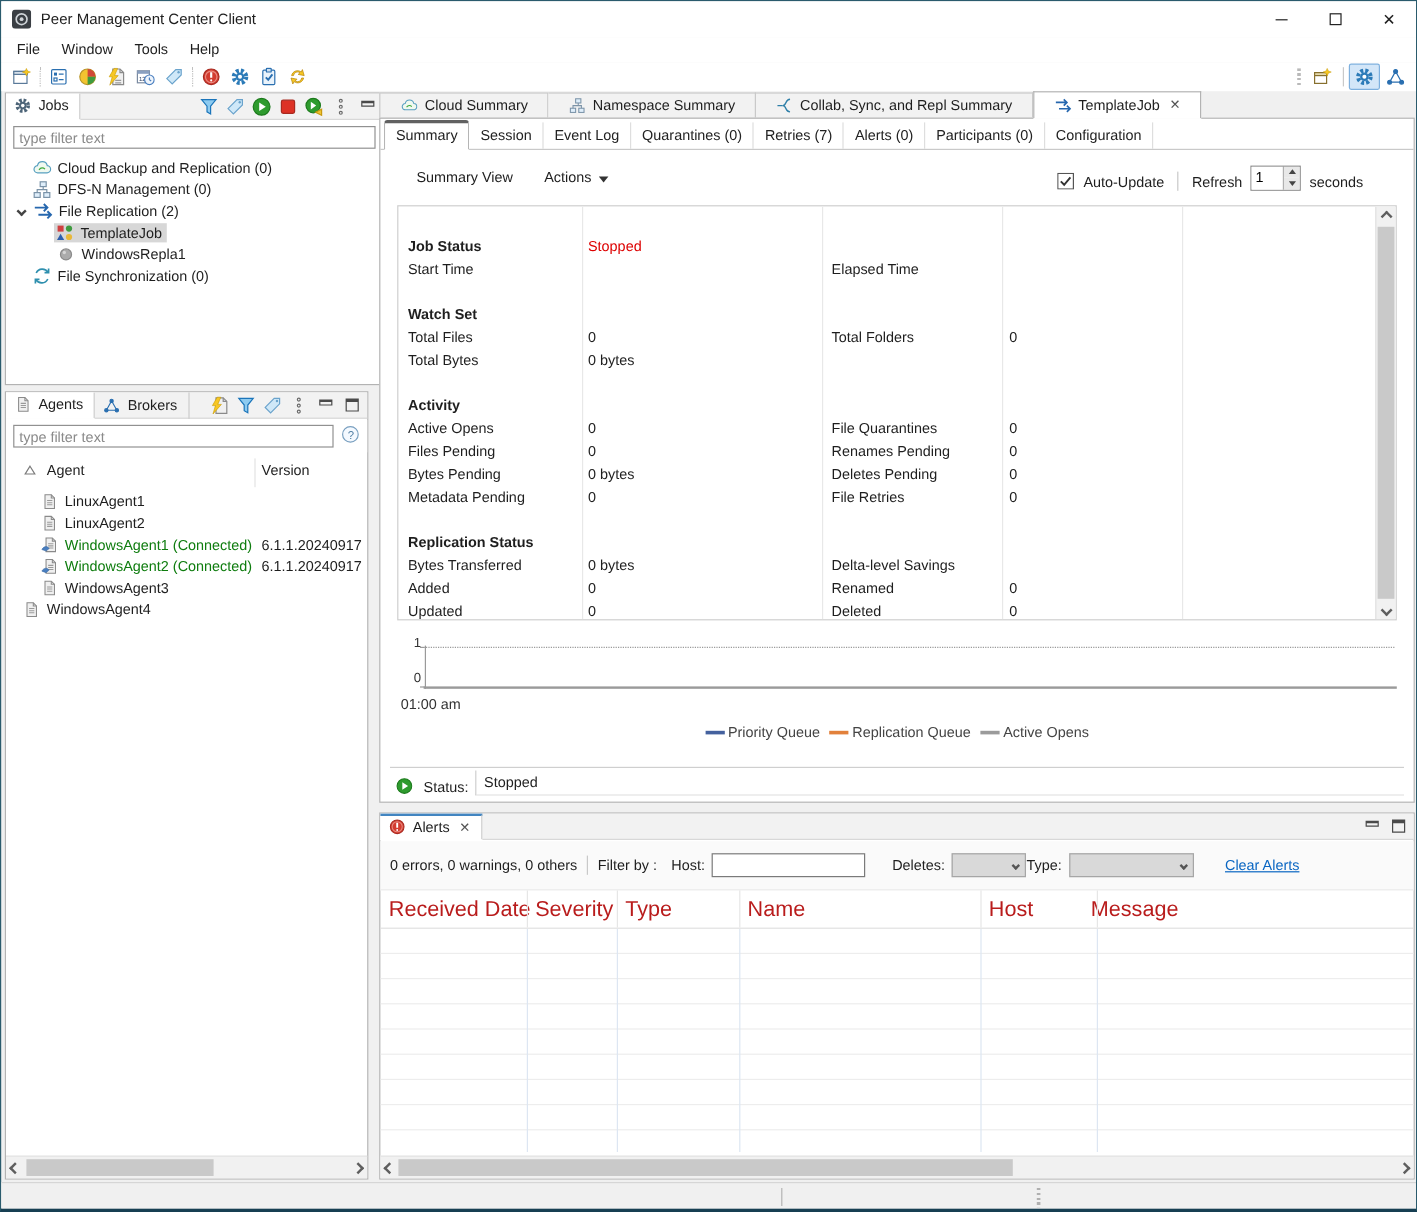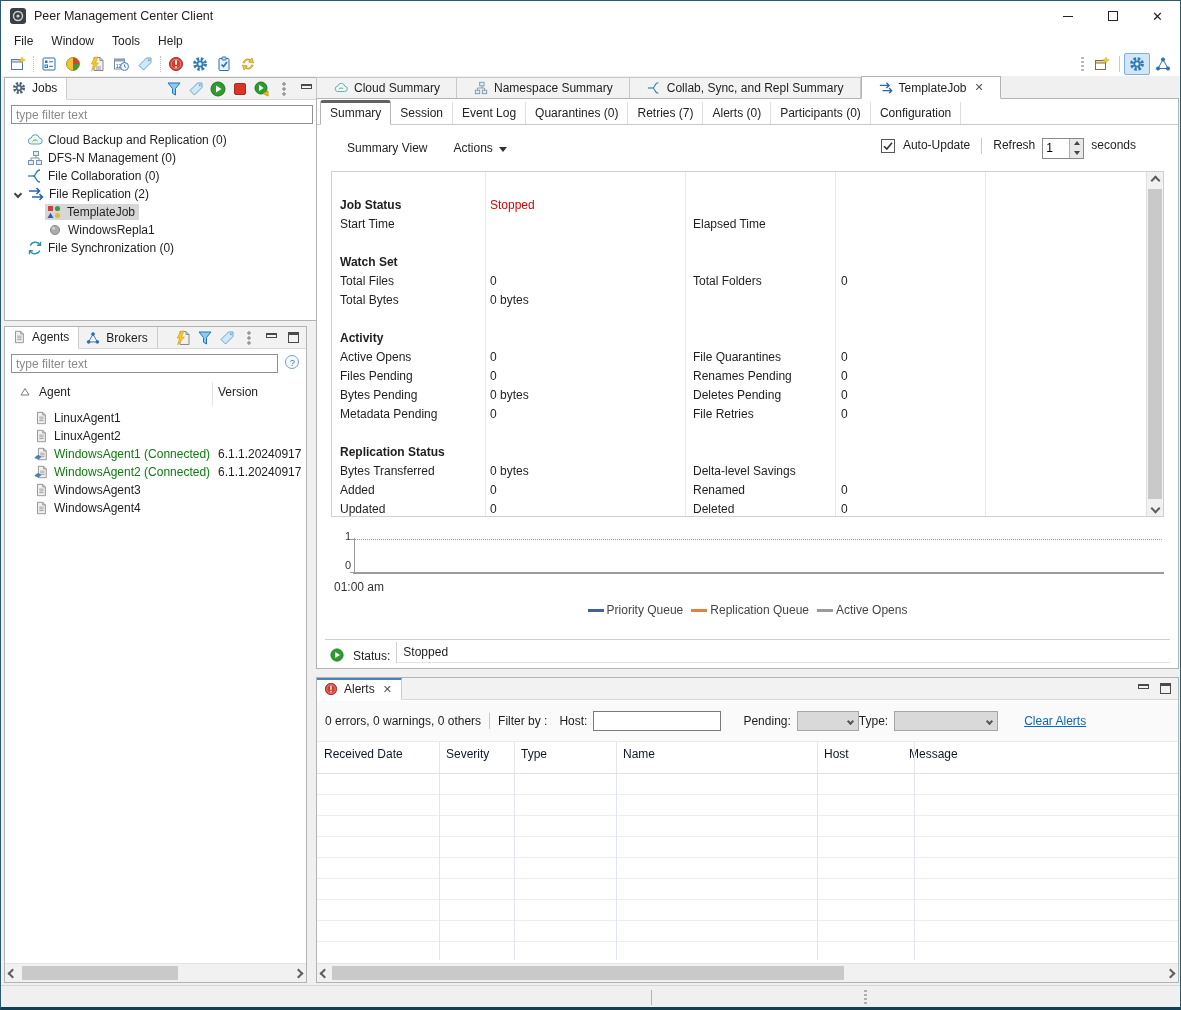--- a/index.html
+++ b/index.html
@@ -49,21 +49,21 @@
 .edtab.on{background:#fff;height:23px;border:1px solid #b3b3b3;border-bottom:1px solid #fff;position:relative;z-index:3}
 .closex{font-size:11px;color:#555;margin-left:3px}
 
 .edbody{left:315px;top:97px;width:863px;height:571px;background:#fff;border:1px solid #b3b3b3}
 .subtabs{position:absolute;left:0;top:2px;right:0;height:24px;display:flex;align-items:flex-end;border-bottom:1px solid #c9c9c9;padding-left:3px}
 .stab{line-height:22px;padding:0 9px;border-right:1px solid #dedede;color:#222}
 .stab.on{border:1px solid #b5b5b5;border-top:3px solid #616161;border-bottom:1px solid #fff;border-radius:3px 3px 0 0;margin-bottom:-1px;background:#fff;line-height:21px}
 .ctrlrow{position:absolute;left:0;right:0;top:38px;height:22px;display:flex;align-items:center}
 .ctrl-left{margin-left:30px;display:flex;align-items:center;gap:26px}
 .caret{display:inline-block;width:0;height:0;border-left:4px solid transparent;border-right:4px solid transparent;border-top:5px solid #333;margin-left:6px}
-.ctrl-right{margin-left:auto;margin-right:42px;display:flex;align-items:flex-start;gap:7px}
+.ctrl-right{margin-left:auto;margin-right:42px;display:flex;align-items:flex-end;gap:7px}
 .vline-sep{height:16px;border-left:1px solid #c9c9c9;margin:0 4px}
 .spin{display:flex;border:1px solid #8a8a8a;height:21px}
 .spin input{width:26px;border:none;padding:0 3px;font:12px "Liberation Sans",sans-serif}
 .spinbtns{display:flex;flex-direction:column;width:14px;border-left:1px solid #b0b0b0}
 .spinbtns div{flex:1;display:flex;align-items:center;justify-content:center;background:#e8e8e8}
 .triu{width:0;height:0;border-left:3px solid transparent;border-right:3px solid transparent;border-bottom:4px solid #444}
 .trid{width:0;height:0;border-left:3px solid transparent;border-right:3px solid transparent;border-top:4px solid #444}
 
 .sumgrid{position:absolute;left:14px;top:72px;width:833px;height:346px;border:1px solid #cfcfcf;background:#fff;overflow:hidden}
 .gline{position:absolute;top:0;bottom:0;width:1px;background:#e8e8e8}
@@ -90,21 +90,21 @@
 .statline{position:absolute;border-top:1px solid #cfcfcf}
 .statrow{position:absolute;display:flex;align-items:flex-end}
 .statfield{border-left:1px solid #cfcfcf;border-bottom:1px solid #e3e3e3;height:21px;line-height:21px;padding-left:6px}
 
 .afilter{position:absolute;left:0;right:0;top:23px;height:41px;background:#fafafa;border-bottom:1px solid #ebebeb;display:flex;align-items:center;padding:0 8px;white-space:nowrap}
 .afilter input{height:20px;border:1px solid #7a7a7a;width:128px;margin-left:6px;padding:0 4px;font:12px "Liberation Sans",sans-serif}
 .dd{height:20px;background:#d9d9d9;border:1px solid #a6a6a6;display:inline-flex;align-items:center;justify-content:flex-end;padding-right:5px;margin-left:6px}
 .dd .chev{width:5px;height:5px;border-color:#555}
 .link{color:var(--link);text-decoration:underline}
 .ahead{position:absolute;left:0;right:0;top:64px;height:32px;border-bottom:1px solid #e0e0e0}
-.ahead span{position:absolute;top:5px;font-size:12px;color:#0f172a}
+.ahead span{position:absolute;top:5px;font-size:18px;color:#b91c1c}
 .ahead .hline{position:absolute;top:0;bottom:0;width:1px;background:#e6e6e6}
 .abody{position:absolute;left:0;right:0;top:96px;height:186px;overflow:hidden}
 .abody .vgl{position:absolute;top:0;bottom:0;width:1px;background:#dde6f2}
 .arow{height:21px;border-bottom:1px solid #ededed}
 .hscroll{position:absolute;left:0;right:0;bottom:0;height:19px;background:#f1f1f1;border-top:1px solid #e3e3e3}
 .hthumb{position:absolute;top:2px;height:14px;background:#c9c9c9}
 .harrow{position:absolute;top:0;bottom:0;width:15px;display:flex;align-items:center;justify-content:center}
 
 .statusbar{left:0;top:984px;right:0;height:23px;background:#f0f0f0;border-top:1px solid #d6d6d6}
 .sbsep{position:absolute;left:650px;top:4px;height:15px;border-left:1px solid #b3b3b3}
@@ -369,29 +369,20 @@
         <span class="ic">
             <svg viewBox="0 0 16 16" fill="#dfeefa" stroke="#7b93a8">
               <rect x="6.5" y="1.5" width="5" height="4"></rect>
               <rect x="1.5" y="10.5" width="5" height="4"></rect>
               <rect x="9.5" y="10.5" width="5" height="4"></rect>
               <path d="M9 5.5v2.5M4 10.5V8h8v2.5" fill="none"></path>
             </svg>
           </span>
         <span>DFS-N Management (0)</span>
       </div>
-      <div class="trow" style="padding-left:22px">
-        <span class="ic">
-            <svg viewBox="0 0 16 16" stroke="#2e7fa8" fill="none" stroke-width="1.3">
-              <path d="M1 8h5"></path>
-              <path d="M13 2c-5 0-3 6-7 6 4 0 2 6 7 6"></path>
-            </svg>
-          </span>
-        <span>File Collaboration (0)</span>
-      </div>
       <div class="trow">
         <span class="tind" style="width:5px"></span>
         <span class="chev d" style="width:6px;height:6px;border-color:#444;margin-right:2px"></span>
         <span class="ic">
             <svg viewBox="0 0 16 16" stroke="#2667ae" fill="none" stroke-width="1.6">
               <path d="M1 5h10M8.5 2l3 3-3 3"></path>
               <path d="M4 11h10M11.5 8l3 3-3 3"></path>
             </svg>
           </span>
         <span>File Replication (2)</span>
@@ -566,21 +557,21 @@
       <div class="trow" style="padding-left:28px;position:relative">
         <span class="ic s14">
             <svg viewBox="0 0 16 16">
               <path d="M4 1.5h6l3 3V14.5H4z" fill="#f0f0f0" stroke="#8a8a8a"></path>
               <path d="M10 1.5v3h3" fill="none" stroke="#8a8a8a"></path>
               <path d="M6 7h5M6 9h5M6 11h5" stroke="#9a9a9a"></path>
             </svg>
           </span>
         <span>WindowsAgent3</span>
       </div>
-      <div class="trow" style="padding-left:28px;position:relative">
+      <div class="trow" style="padding-left:13px;position:relative">
         <span class="ic s14">
             <svg viewBox="0 0 16 16">
               <path d="M4 1.5h6l3 3V14.5H4z" fill="#f0f0f0" stroke="#8a8a8a"></path>
               <path d="M10 1.5v3h3" fill="none" stroke="#8a8a8a"></path>
               <path d="M6 7h5M6 9h5M6 11h5" stroke="#9a9a9a"></path>
             </svg>
           </span>
         <span>WindowsAgent4</span>
       </div>
     </div>
@@ -858,21 +849,21 @@
             <span class="icmax"></span>
           </span>
       </span>
     </div>
     <div class="afilter">
       <span>0 errors, 0 warnings, 0 others</span>
       <span class="vline-sep" style="margin:0 8px"></span>
       <span>Filter by :</span>
       <span style="margin-left:12px">Host:</span>
       <input value="" style="">
-      <span style="margin-left:22px">Pending:</span>
+      <span style="margin-left:22px">Deletes:</span>
       <span class="dd" style="width:62px">
           <span class="chev d"></span>
         </span>
       <span style="">Type:</span>
       <span class="dd" style="width:104px">
           <span class="chev d"></span>
         </span>
       <a class="link" style="margin-left:26px" href="#">Clear Alerts</a>
     </div>
     <div class="ahead">

